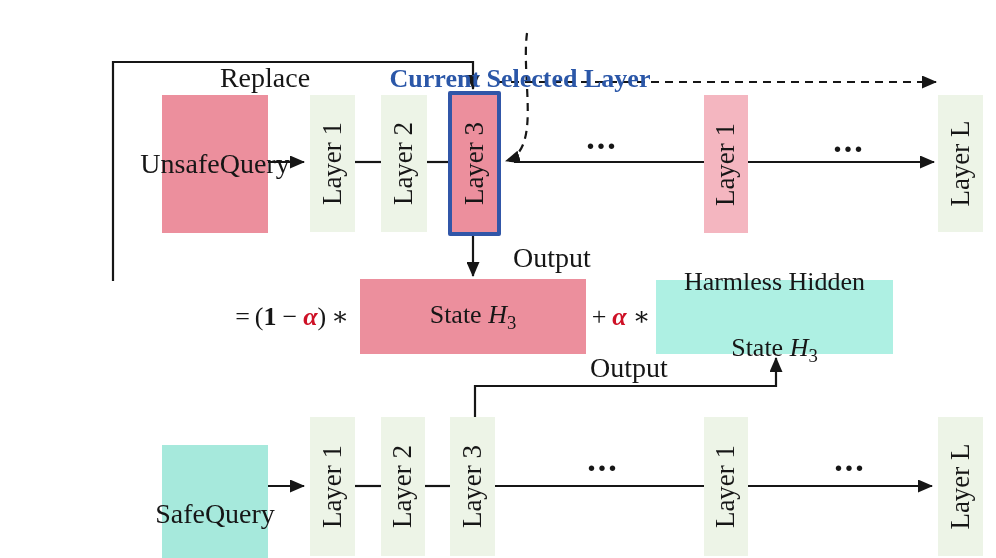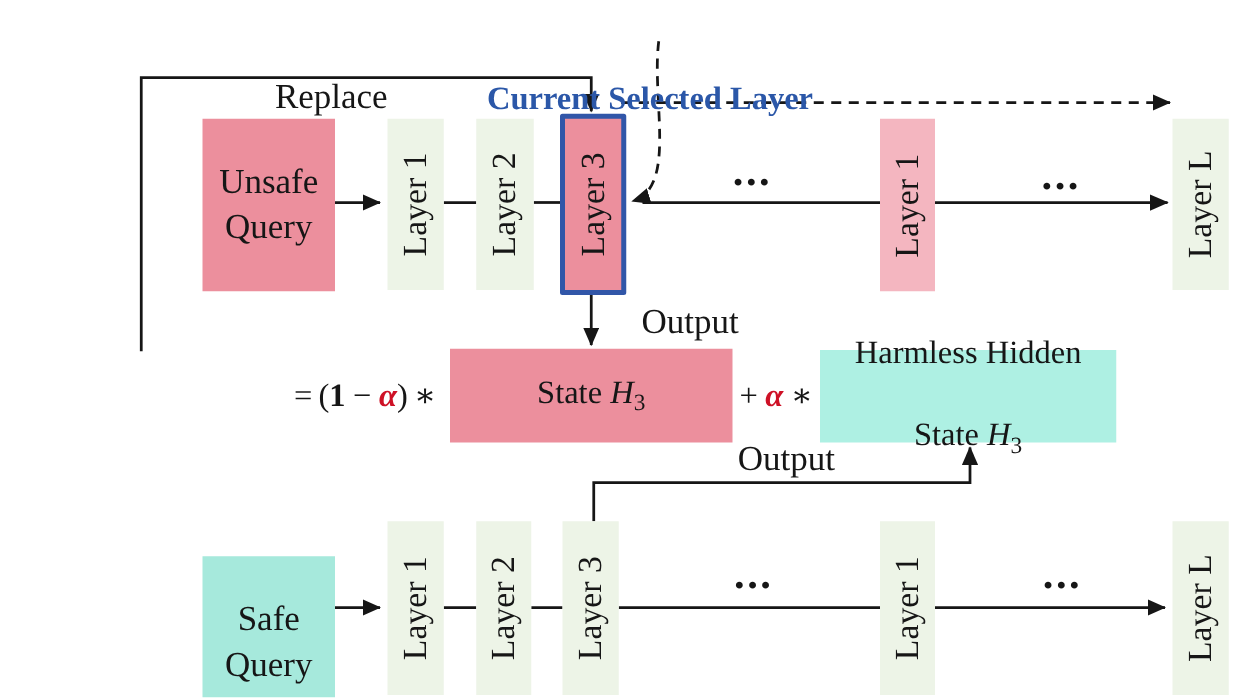--- a/index.html
+++ b/index.html
@@ -13,21 +13,21 @@
   .dashed{stroke-dasharray:8 6;}
   .box{position:absolute;z-index:2;display:flex;align-items:center;justify-content:center;text-align:center;}
   .layer{font-size:27px;line-height:1;}
   .layer .rot{transform:rotate(-90deg);white-space:nowrap;}
   .green{background:var(--light-green,#edf4e7);}
   .pinkbox{background:var(--pink,#ec8f9d);}
   .lightpink{background:var(--light-pink,#f4b6c0);}
   .tealbox{background:var(--teal,#a6e9dc);}
   .teallight{background:var(--teal-light,#aef0e3);gap:32px;}
   .selected{border:4px solid var(--border-blue,#3156a8);border-radius:2px;background:var(--pink,#ec8f9d);}
-  .query{font-size:28px;line-height:1.3;flex-direction:column;}
+  .query{font-size:28px;line-height:1.3;flex-direction:row;}
   .eqbox{font-size:26px;line-height:1.3;flex-direction:column;}
   .eqbox sub{font-size:0.72em;}
   .eqtext{position:absolute;z-index:2;font-size:26px;display:flex;align-items:center;justify-content:center;}
   .eqtext .b{font-weight:bold;}
   .alpha{color:var(--accent-red,#ce1126);font-weight:bold;font-style:italic;}
   .mx{margin:0 6px;} .ml{margin-left:5px;}
   .lbl{position:absolute;z-index:3;text-align:center;}
   .plain{font-size:28px;}
   .bluelbl{color:var(--accent-blue,#2b57a8);font-weight:bold;font-size:26px;white-space:nowrap;}
   .dots{position:absolute;z-index:3;font-size:34px;font-weight:bold;letter-spacing:2px;line-height:1;text-align:center;}

